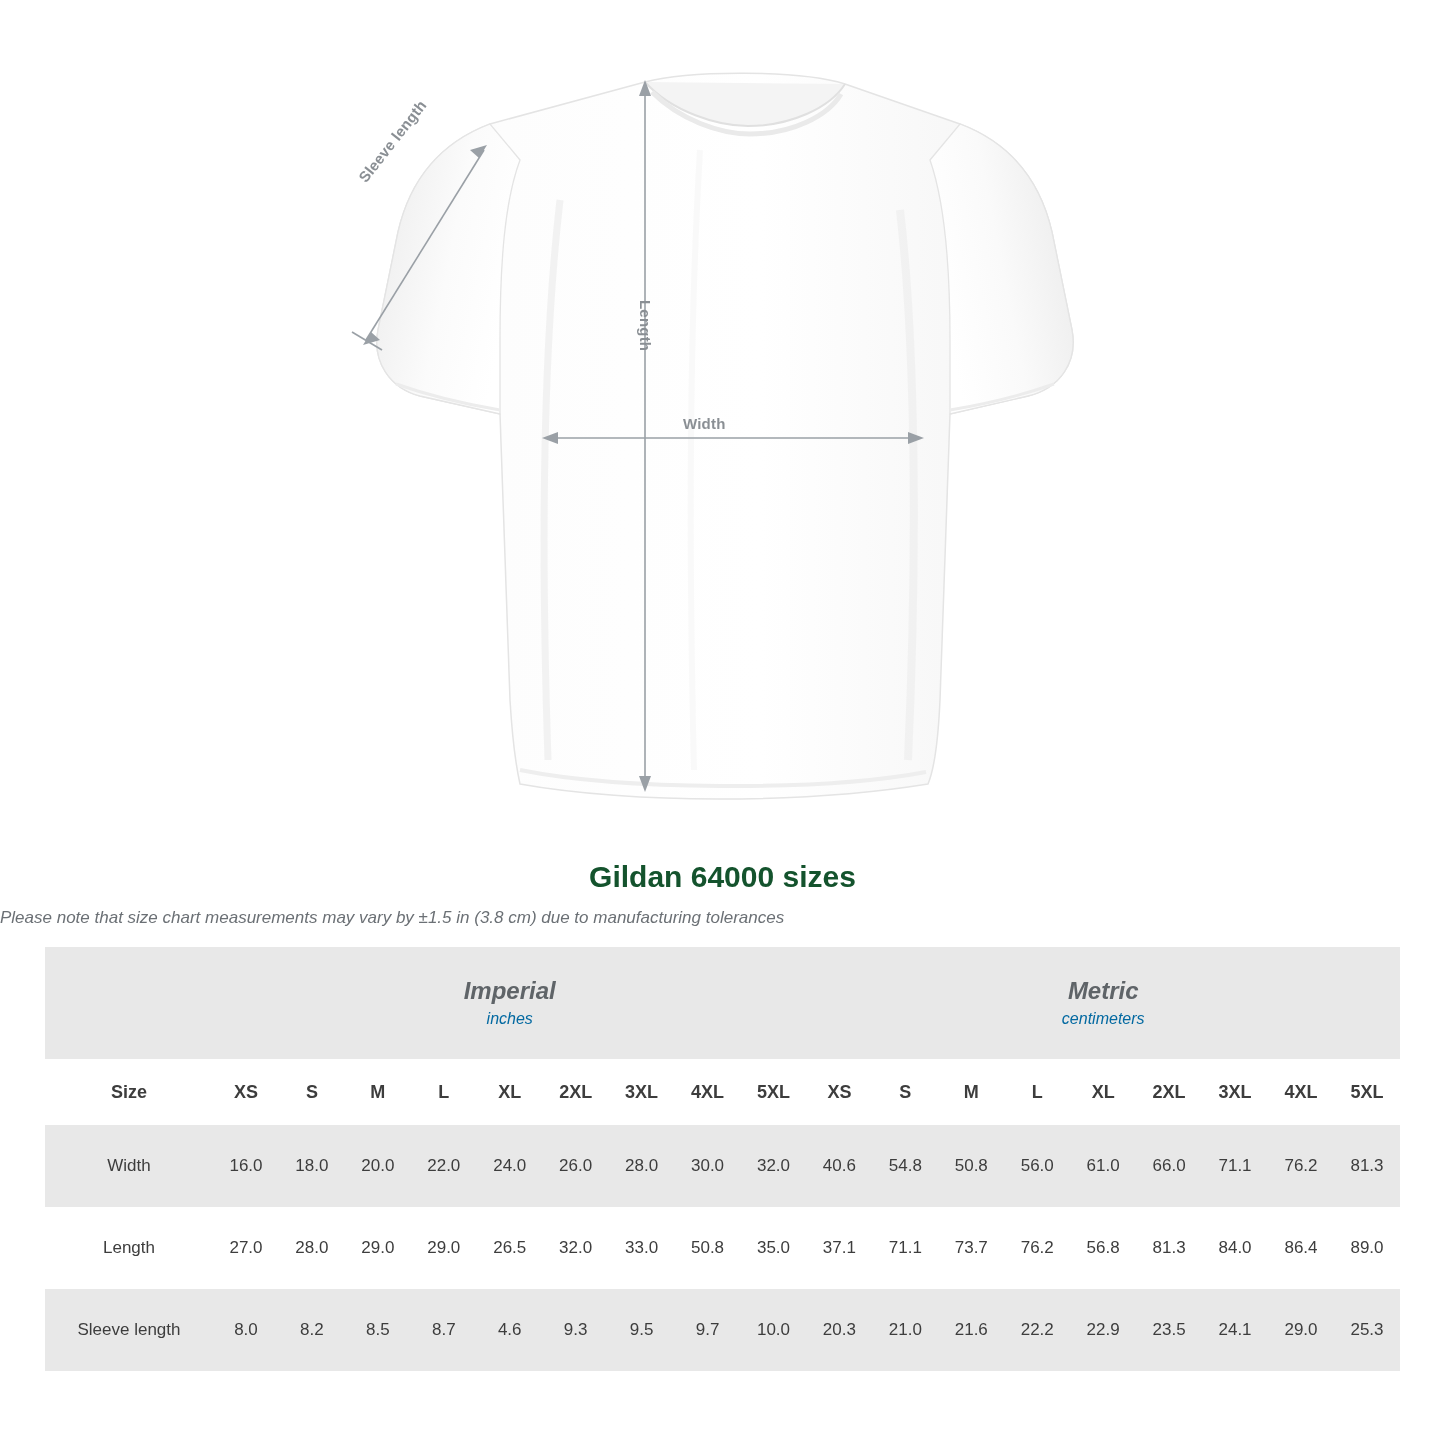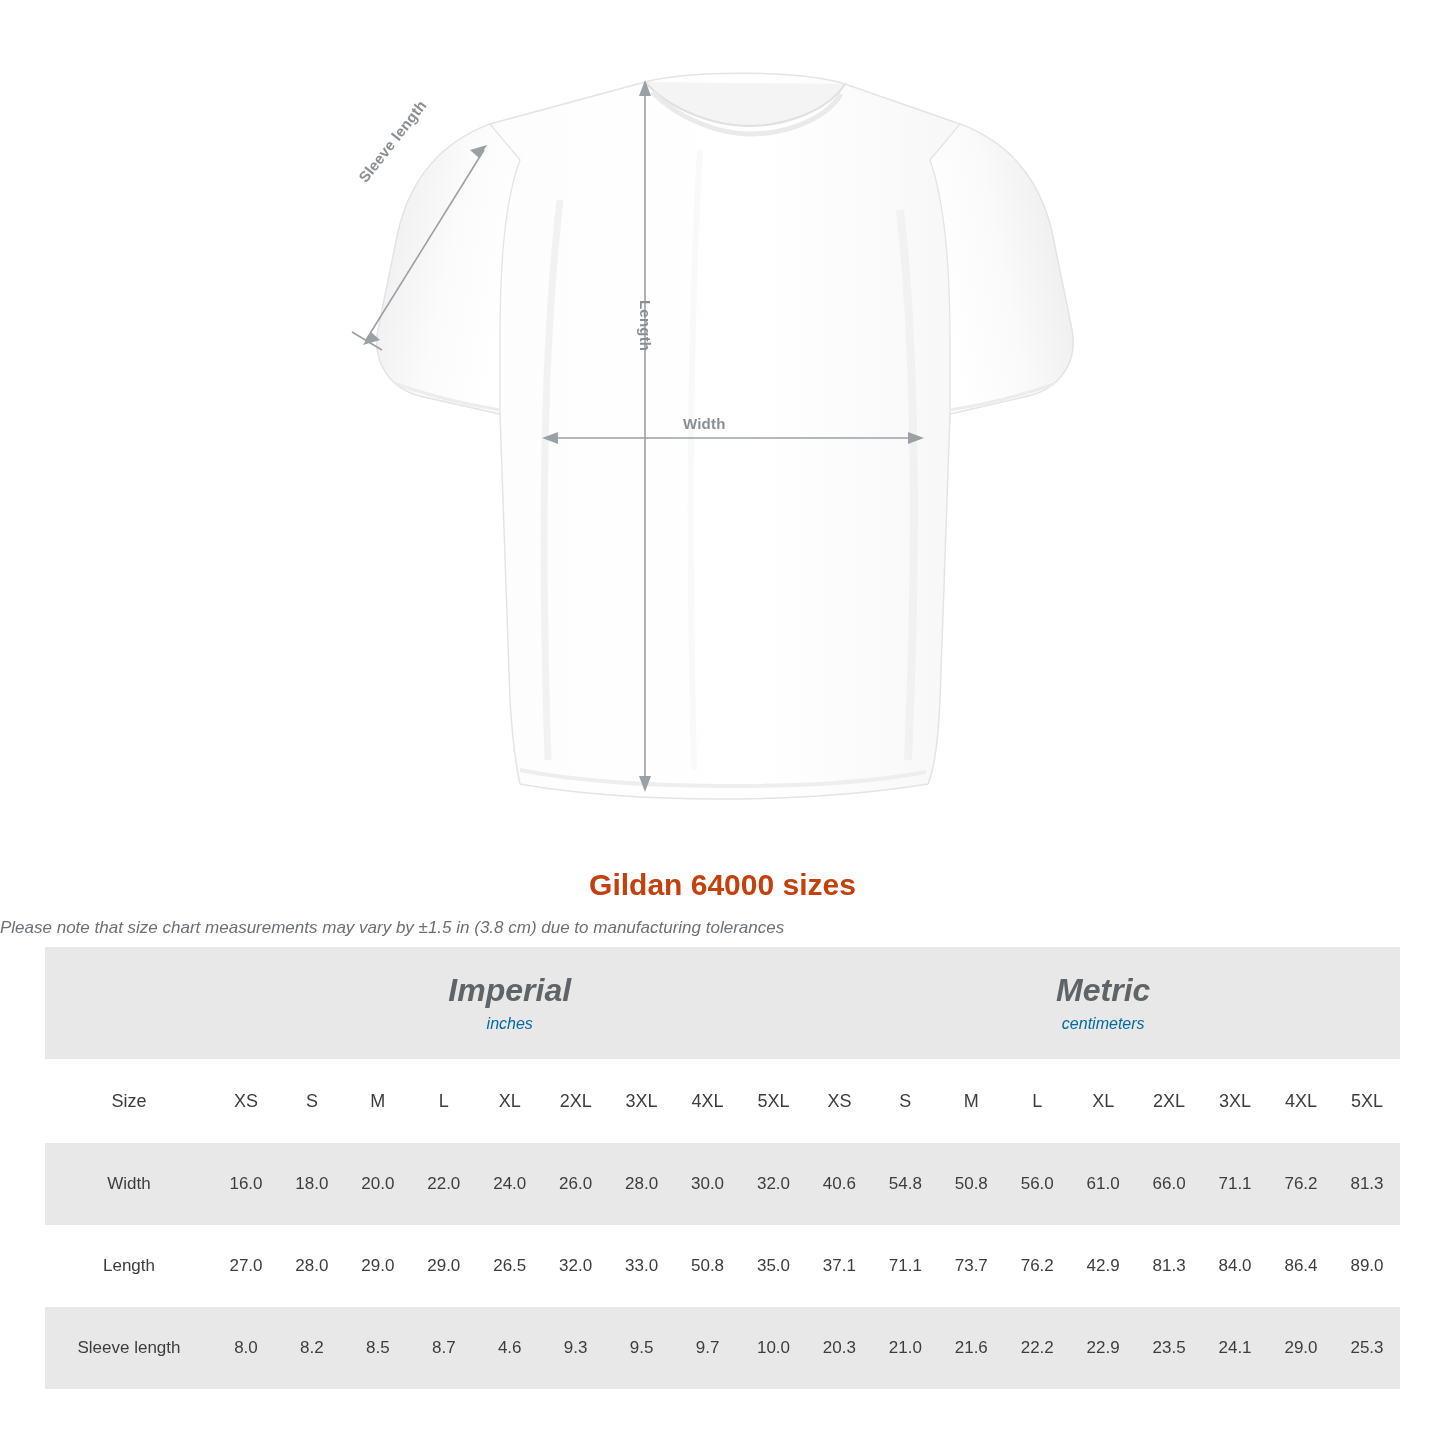--- a/index.html
+++ b/index.html
@@ -54,22 +54,22 @@
   .lbl-width {
     left: 683px;
     top: 415px;
   }
 
   
   .title {
     text-align: center;
     font-size: 30px;
     font-weight: bold;
-    color: #c2410c;
-    margin: 16px;
+    color: #14532d;
+    margin: 8px;
     padding-top: 22px;
   }
   .subtitle {
     text-align: left;
     font-size: 17px;
     font-style: italic;
     color: #6b7075;
     margin: 14px 0 0 0;
   }
 
@@ -92,35 +92,35 @@
     color: #3d3d3d;
     font-weight: normal;
     border: none;
     padding: 0;
   }
   .unit-head {
     height: 112px;
     background: #e8e8e8;
   }
   .unit-name {
-    font-size: 32px;
+    font-size: 24px;
     font-weight: bold;
     font-style: italic;
     color: #5f6468;
     line-height: 1.1;
   }
   .unit-sub {
     font-size: 16px;
     font-style: italic;
     color: #0369a1;
     padding-top: 6px;
   }
   tr.row-head td {
-    height: 84px;
-    font-weight: normal;
+    height: 66px;
+    font-weight: bold;
     font-size: 18px;
     background: #ffffff;
     margin-top: 11px;
   }
   tr.row-head td.rowlabel { font-size: 18px; }
   tr.band td { background: #e8e8e8; }
   tr.plain td { background: #ffffff; }
   tr.data td {
     height: 82px;
   }
@@ -292,21 +292,21 @@
           <td>29.0</td>
           <td>26.5</td>
           <td>32.0</td>
           <td>33.0</td>
           <td>50.8</td>
           <td>35.0</td>
           <td>37.1</td>
           <td>71.1</td>
           <td>73.7</td>
           <td>76.2</td>
-          <td>42.9</td>
+          <td>56.8</td>
           <td>81.3</td>
           <td>84.0</td>
           <td>86.4</td>
           <td>89.0</td>
         </tr>
 
         <tr class="data band">
           <td class="rowlabel">Sleeve length</td>
           <td>8.0</td>
           <td>8.2</td>

